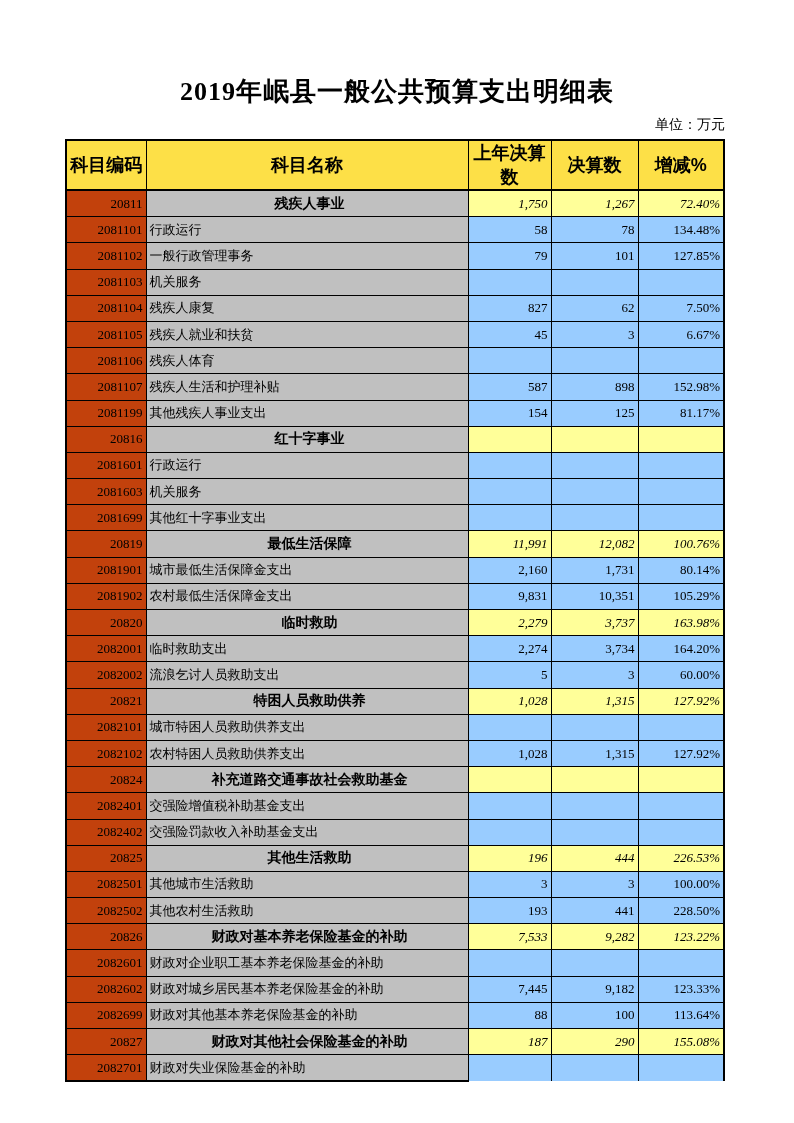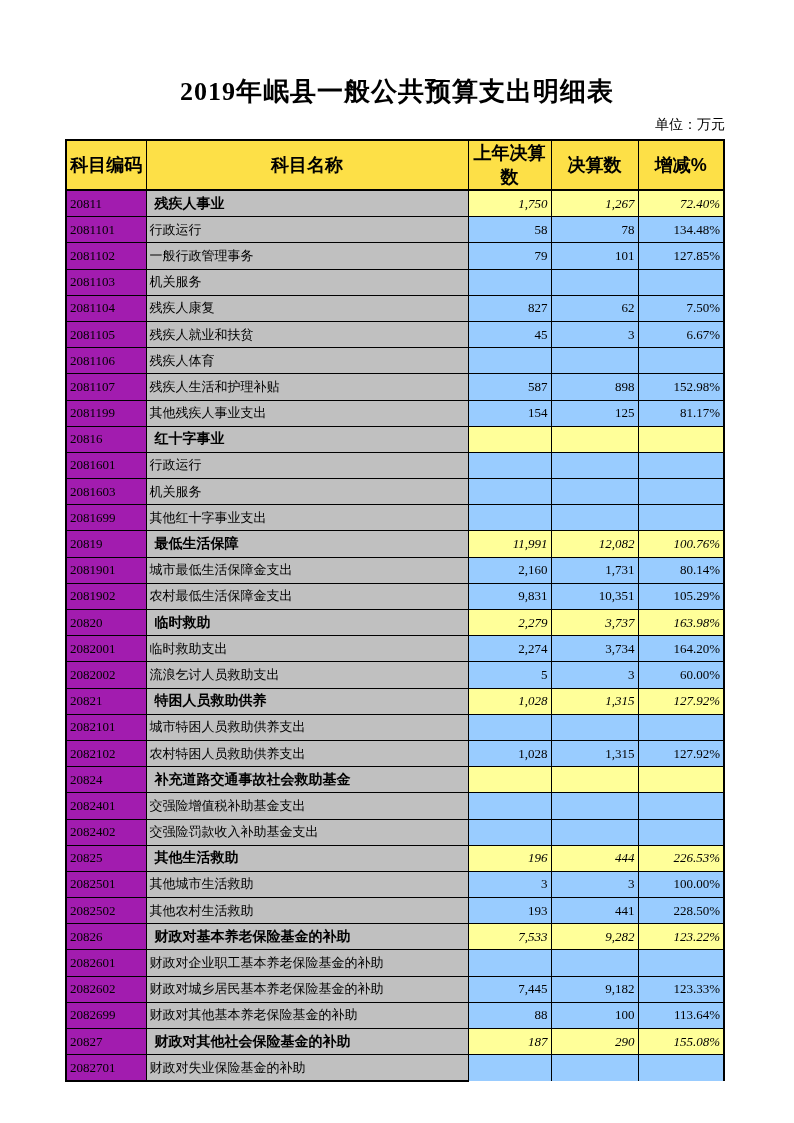--- a/index.html
+++ b/index.html
@@ -54,30 +54,32 @@
   table.budget td {
     border: 1px solid #000000;
     height: 25.2px;
     font-size: 13px;
     padding: 0 3px;
     overflow: hidden;
     white-space: nowrap;
     vertical-align: middle;
   }
   td.code {
-    background: #a21caf;
+    background: #c2410c;
     padding-left: 5px;
     font-size: 13px;
+    text-align: right;
   }
   td.name { background: #c0c0c0; }
   tr.summary td.name {
     font-family: "Liberation Sans", "DejaVu Sans", sans-serif;
     font-weight: bold;
     font-size: 14px;
     padding-left: 8px;
+    text-align: center;
   }
   tr.detail td.name { }
   td.num {
     text-align: right;
     padding-right: 4px;
   }
   tr.summary td.num { background: #ffff99; font-style: italic; }
   tr.detail td.num { background: #99ccff; }
   
   tbody tr:last-child td.code,

